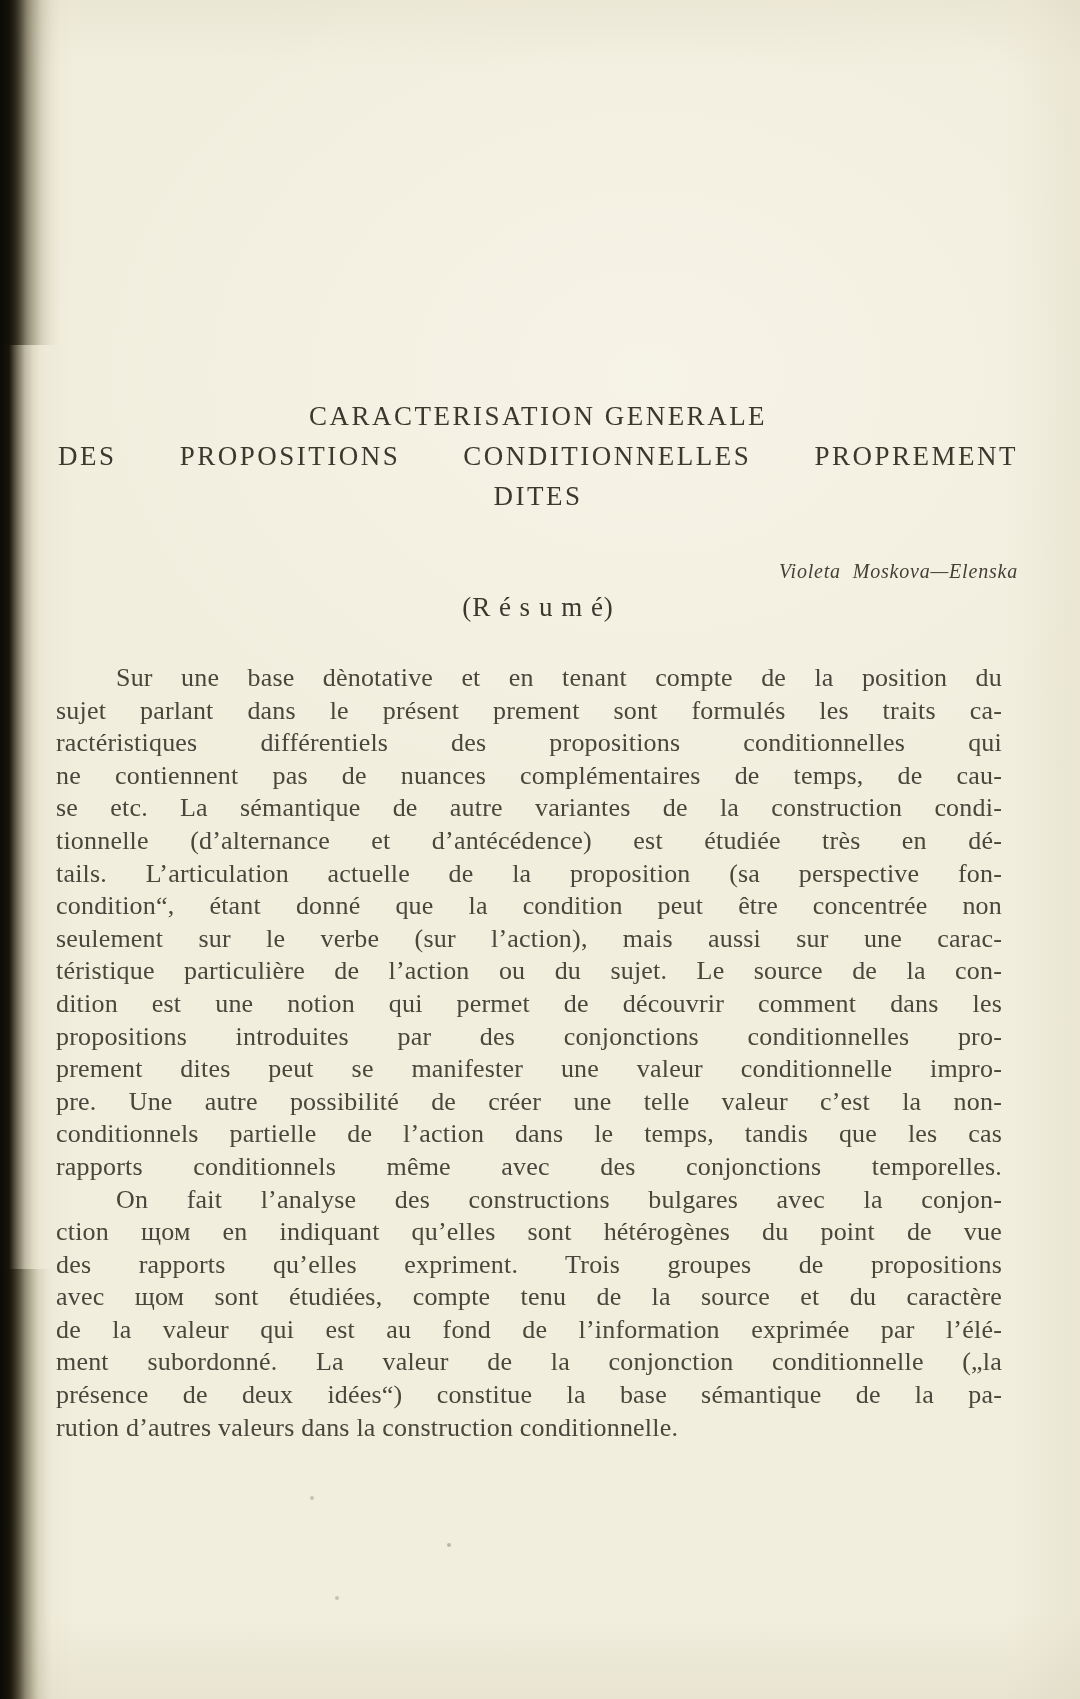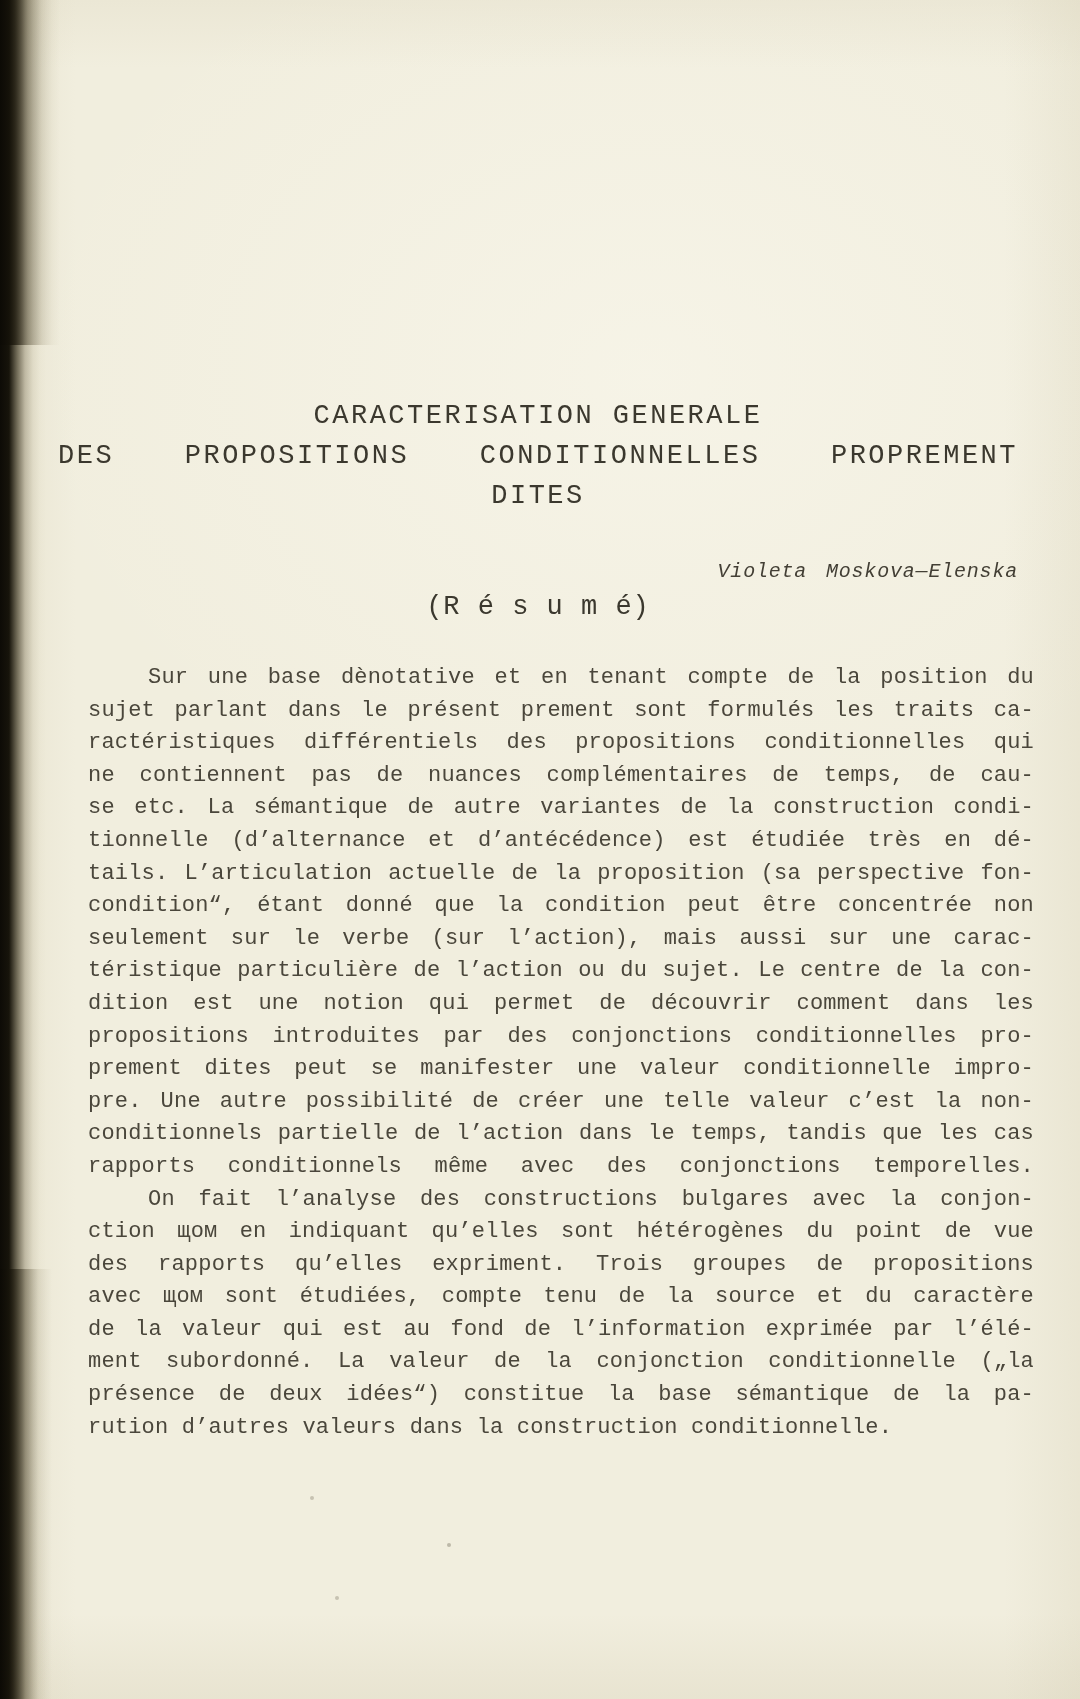--- a/index.html
+++ b/index.html
@@ -5,21 +5,21 @@
   html, body {
     margin: 0;
     padding: 0;
     background: #6b665a;
   }
   .page {
     position: relative;
     width: 1080px;
     height: 1699px;
     overflow: hidden;
-    font-family: Liberation Mono, monospace;
+    font-family: Liberation Serif, serif;
     background:
       linear-gradient(to right,
         rgba(208,200,172,0.28) 0%, rgba(208,200,172,0) 7%,
         rgba(208,200,172,0) 93%, rgba(208,200,172,0.22) 100%),
       linear-gradient(to bottom,
         rgba(224,218,196,0.35) 0%, rgba(224,218,196,0) 4%,
         rgba(224,218,196,0) 95%, rgba(212,204,178,0.30) 100%),
       radial-gradient(ellipse 900px 700px at 60% 22%,
         rgba(250,248,238,0.55), rgba(250,248,238,0) 70%),
       #f1eede;
@@ -101,24 +101,23 @@
     text-align: center;
     font-size: 27px;
     letter-spacing: 1px;
     color: #3b382e;
   }
 
   .bodytext {
     position: absolute;
     left: 56px; top: 662px;
     width: 946px;
-    font-size: 22px;
+    font-size: 26px;
     line-height: 32.6px;
     color: #4a463b;
-    margin-left: 32px;
   }
   .para { margin: 0; padding: 0; }
   .line {
     display: block;
     text-align: justify;
     text-align-last: justify;
     letter-spacing: 0.2px;
   }
   .line.indent { text-indent: 60px; }
   .line.flushleft { text-align-last: left; }
@@ -151,21 +150,21 @@
     <div class="para">
       <span class="line indent">Sur une base dènotative et en tenant compte de la position du</span>
       <span class="line">sujet parlant dans le présent prement sont formulés les traits ca-</span>
       <span class="line">ractéristiques différentiels des propositions conditionnelles qui</span>
       <span class="line">ne contiennent pas de nuances complémentaires de temps, de cau-</span>
       <span class="line">se etc. La sémantique de autre variantes de la construction condi-</span>
       <span class="line">tionnelle (d’alternance et d’antécédence) est étudiée très en dé-</span>
       <span class="line">tails. L’articulation actuelle de la proposition (sa perspective fon-</span>
       <span class="line">condition“, étant donné que la condition peut être concentrée non</span>
       <span class="line">seulement sur le verbe (sur l’action), mais aussi sur une carac-</span>
-      <span class="line">téristique particulière de l’action ou du sujet. Le centre de la con-</span>
+      <span class="line">téristique particulière de l’action ou du sujet. Le source de la con-</span>
       <span class="line">dition est une notion qui permet de découvrir comment dans les</span>
       <span class="line">propositions introduites par des conjonctions conditionnelles pro-</span>
       <span class="line">prement dites peut se manifester une valeur conditionnelle impro-</span>
       <span class="line">pre. Une autre possibilité de créer une telle valeur c’est la non-</span>
       <span class="line">conditionnels partielle de l’action dans le temps, tandis que les cas</span>
       <span class="line">rapports conditionnels même avec des conjonctions temporelles.</span>
     </div>
     <div class="para">
       <span class="line indent">On fait l’analyse des constructions bulgares avec la conjon-</span>
       <span class="line">ction щом en indiquant qu’elles sont hétérogènes du point de vue</span>

